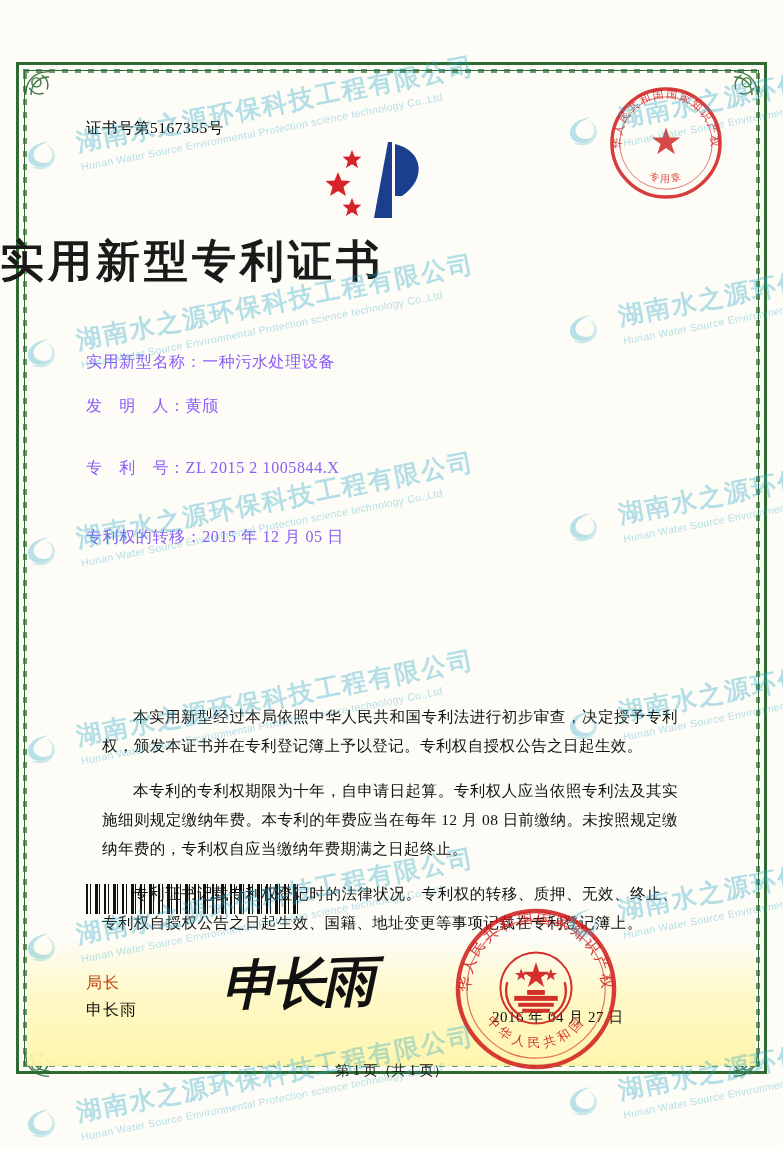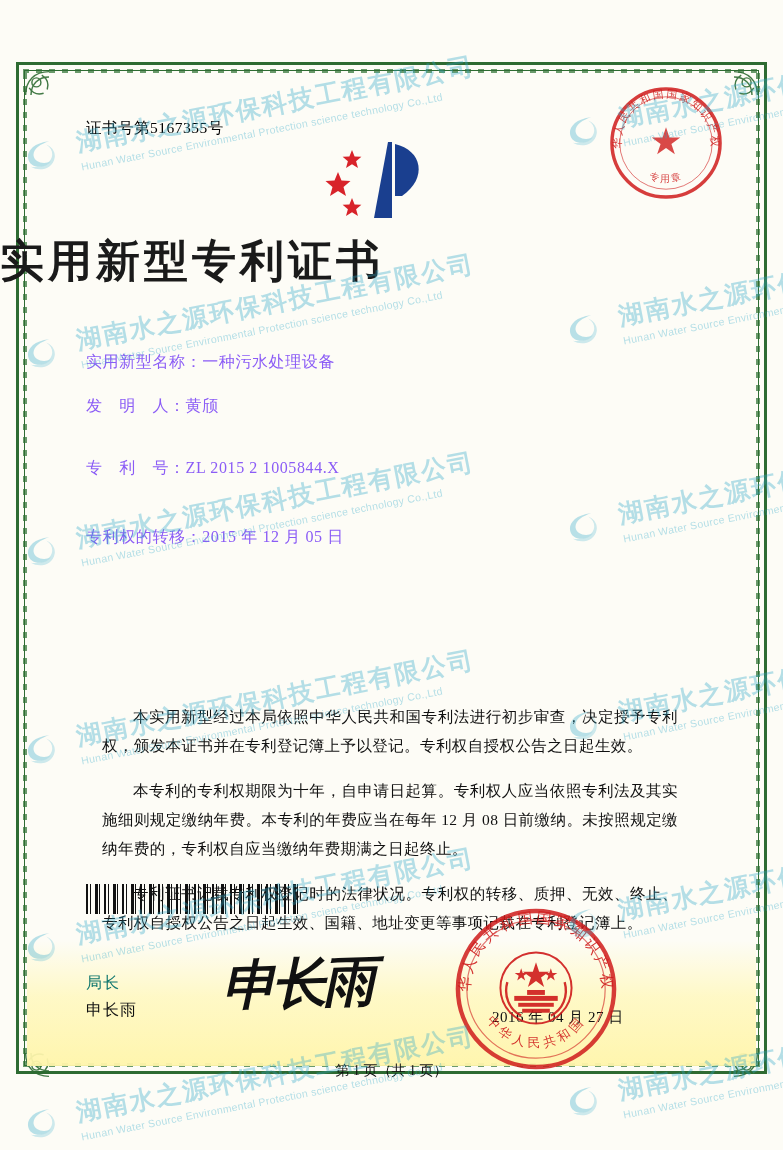--- a/index.html
+++ b/index.html
@@ -163,21 +163,21 @@
     background-image: repeating-linear-gradient(90deg,
       #111 0 2px, transparent 2px 4px, #111 4px 5px, transparent 5px 9px,
       #111 9px 12px, transparent 12px 13px, #111 13px 14px, transparent 14px 18px);
   }
 
   
   .sign-label {
     position: absolute;
     left: 86px; top: 973px;
     font-size: 16px;
-    color: #0f766e;
+    color: #c2410c;
     letter-spacing: 1px;
   }
   .sign-name {
     position: absolute;
     left: 86px; top: 1000px;
     font-size: 16px;
     color: #111;
     letter-spacing: 1px;
   }
   .handwriting {

